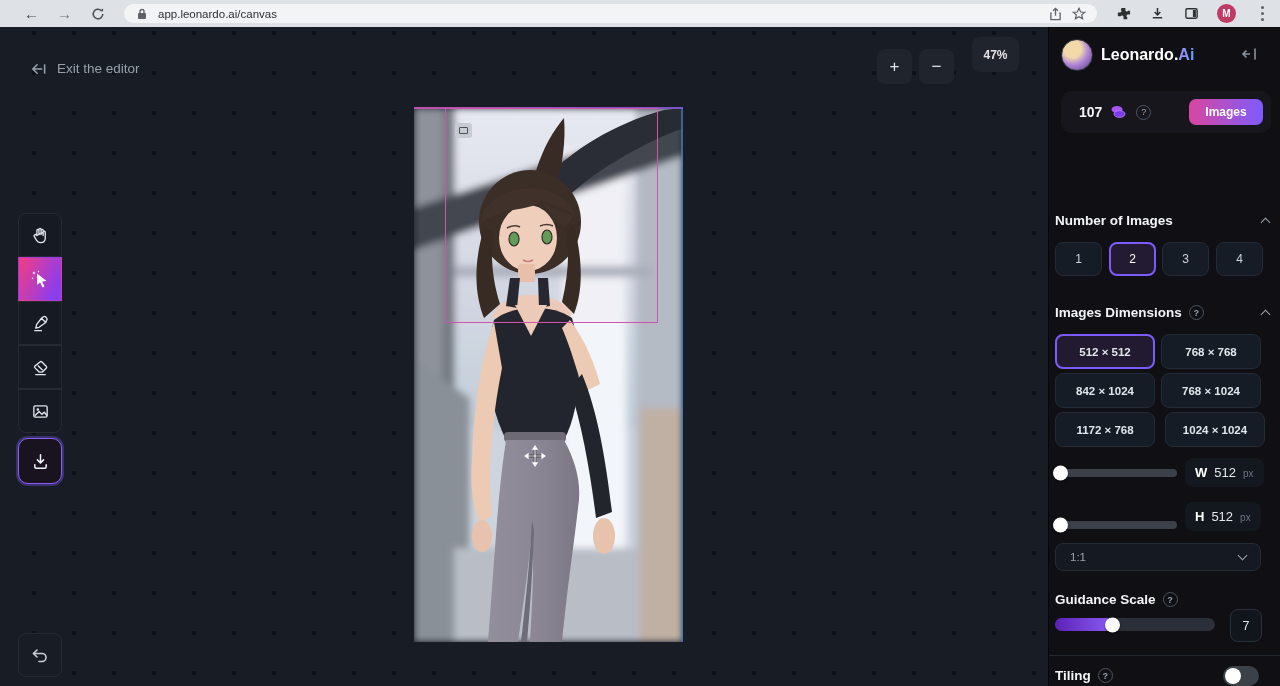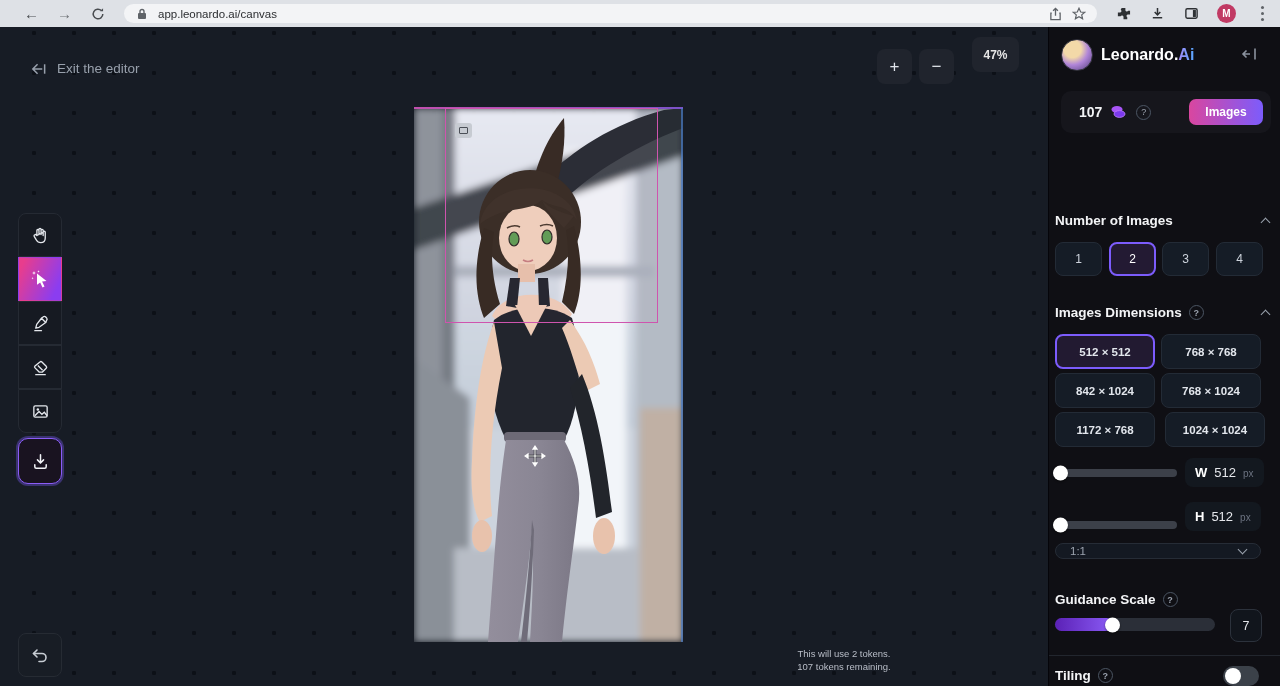--- a/index.html
+++ b/index.html
@@ -71,21 +71,21 @@
   .optbtn{height:34px;background:#151c26;border:1px solid #232b36;border-radius:8px;color:#cdd3dc;font-size:12px;display:flex;align-items:center;justify-content:center;}
   .optbtn.sel{background:#231a33;border:2px solid #7c5cfc;color:#fff;}
   .dimbtn{height:35px;width:100px;background:#151c26;border:1px solid #232b36;border-radius:8px;color:#e2e6ec;font-size:11.5px;font-weight:700;display:flex;align-items:center;justify-content:center;}
   .dimbtn.sel{background:#221a31;border:2px solid #7c5cfc;}
   .slider-track{height:8px;background:#3c4049;border-radius:4px;position:relative;}
   .thumb{position:absolute;width:15px;height:15px;border-radius:50%;background:#fff;top:50%;transform:translateY(-50%);box-shadow:0 1px 2px rgba(0,0,0,.5);}
   .whl-box{display:flex;align-items:baseline;gap:7px;background:#13181f;border-radius:8px;padding:7px 10px;}
   .whl-box .lab{color:#fff;font-size:13px;font-weight:700;}
   .whl-box .val{color:#e5e7eb;font-size:13px;}
   .whl-box .unit{color:#6b7280;font-size:10px;}
-  #aspect-dd{left:6px;top:516px;width:206px;height:16px;background:#141922;border:1px solid #262c36;border-radius:8px;display:flex;align-items:center;padding:0 14px;text-align:center;}
+  #aspect-dd{left:6px;top:516px;width:206px;height:28px;background:#141922;border:1px solid #262c36;border-radius:8px;display:flex;align-items:center;padding:0 14px;text-align:center;}
   #aspect-val{color:#9ca3af;font-size:11.5px;}
   #gs-track{left:6px;top:591px;width:160px;height:13px;background:#2b2f38;border-radius:7px;}
   #gs-fill{position:absolute;left:0;top:0;height:13px;width:58px;border-radius:7px;background:linear-gradient(90deg,#5b21b6,#8b5cf6);}
   #gs-valbox{left:181px;top:582px;width:32px;height:33px;background:#11151c;border:1px solid #2c323c;border-radius:8px;color:#e5e7eb;font-size:12.5px;display:flex;align-items:center;justify-content:center;}
   #sb-div{left:0;top:628px;width:232px;height:1px;background:#22262e;}
   #tiling-toggle{left:174px;top:639px;width:36px;height:20px;border-radius:10px;background:#3b4149;position:absolute;}
   #tiling-toggle i{position:absolute;left:2px;top:2px;width:16px;height:16px;border-radius:50%;background:#fff;display:block;}
   svg{display:block;}
 </style>
 </head>
@@ -289,24 +289,20 @@
         </g>
     </svg>
 
     <div id="undo-btn" class="abs">
       <svg width="18" height="16" viewBox="0 0 18 16">
           <path d="M6 3 2.5 6.5 6 10" fill="none" stroke="#c8cdd4" stroke-width="1.6" stroke-linecap="round" stroke-linejoin="round"></path>
           <path d="M2.5 6.5H11a4 4 0 0 1 0 8H8" fill="none" stroke="#c8cdd4" stroke-width="1.6" stroke-linecap="round"></path>
         </svg>
     </div>
 
-    <div id="usage" class="abs">
-      <div>This will use 2 tokens.</div>
-      <div>107 tokens remaining.</div>
-    </div>
 
   </div>
 
   <div id="sidebar" class="abs">
 
     <div id="sb-head" class="abs">
       <span id="sb-avatar"></span>
       <span id="sb-brand"><span>Leonardo.</span><span class="ai">Ai</span></span>
     </div>
     <svg class="abs" style="left:192px;top:19px;" width="20" height="16" viewBox="0 0 20 16">

